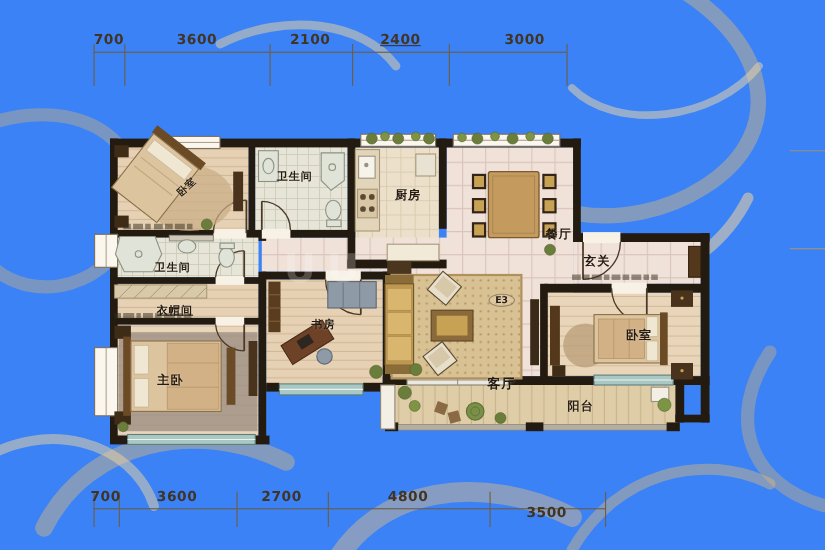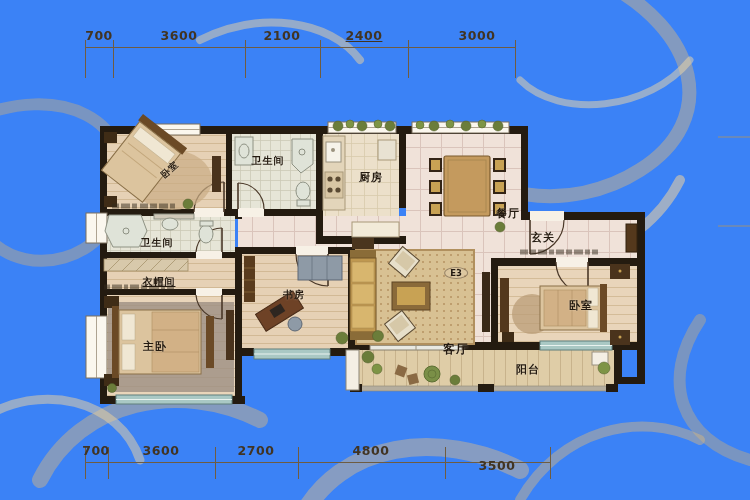--- a/index.html
+++ b/index.html
@@ -399,14 +399,15 @@
   <div class="room-label" style="left:543px;top:237px;font-size:11px;">玄关</div>
   <div class="room-label" style="left:157px;top:243px;font-size:10px;">卫生间</div>
   <div class="room-label" style="left:159px;top:282px;font-size:10px;text-decoration:underline;">衣帽间</div>
   <div class="room-label" style="left:155px;top:346px;font-size:11px;">主卧</div>
   <div class="room-label" style="left:294px;top:295px;font-size:10px;">书房</div>
   <div class="room-label" style="left:456px;top:301px;font-size:12px;margin-top:48px;">客厅</div>
   <div class="room-label" style="left:581px;top:305px;font-size:11px;">卧室</div>
   <div class="room-label" style="left:528px;top:369px;font-size:11px;">阳台</div>
   <div class="room-label e3" style="left:456px;top:243px;font-size:8.5px;letter-spacing:0;">E3</div>
 
+  <div class="watermark" style="left:258px;top:224px;font-size:36px;">UU</div>
 
 </div>
 
 </body></html>

